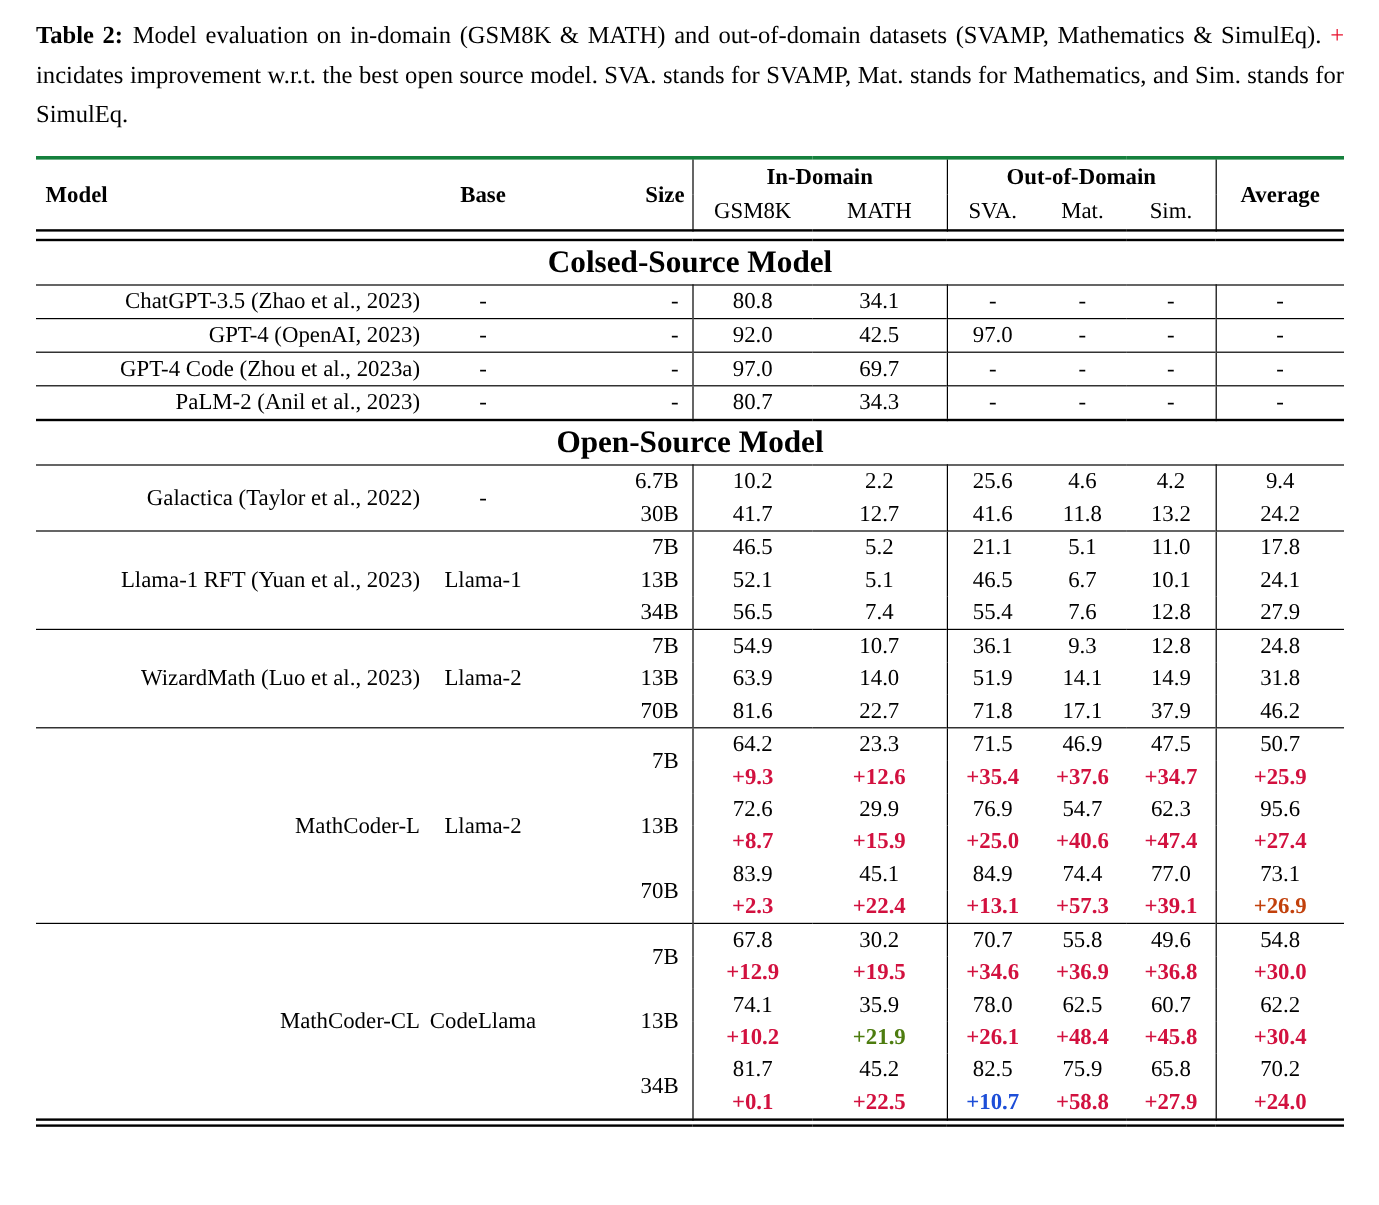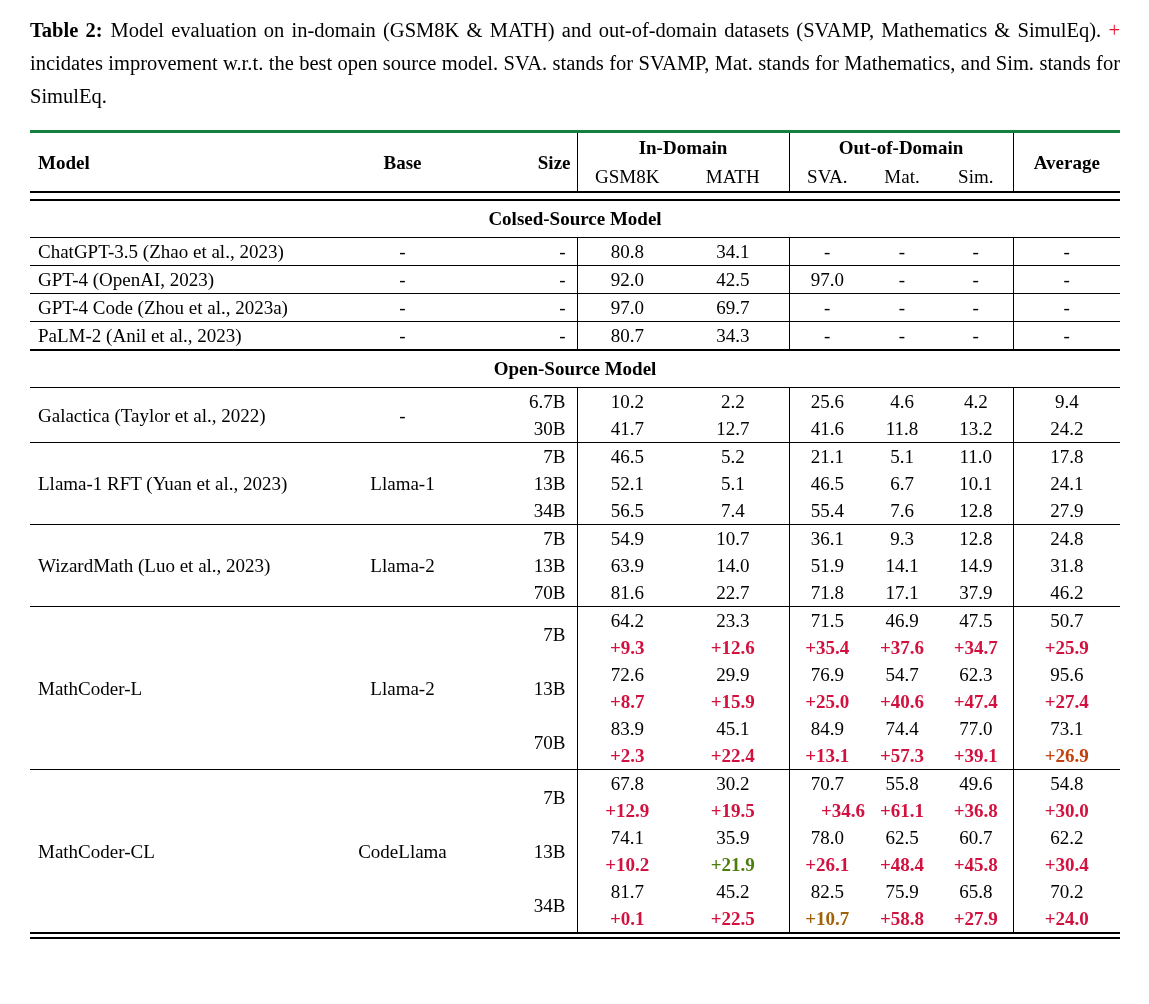--- a/index.html
+++ b/index.html
@@ -69,29 +69,29 @@
   tr.bottom-dbl td {
     border-top: 2.6px solid #000;
     border-bottom: 2px solid #000;
     height: 3px;
     line-height: 3px;
   }
   
   tr.section-row td {
     font-weight: bold;
     text-align: center;
-    font-size: 19px;
+    font-size: 26px;
     line-height: 36px;
     border-bottom: 1.8px solid #000;
   }
   tr.section-row.later td { border-top: 2.4px solid #000; }
   
   tr.group-start > td { border-top: 1.6px solid #000; }
   
-  td.col-model { text-align: left; padding-left: 8px; vertical-align: middle; }
+  td.col-model { text-align: right; padding-left: 8px; vertical-align: middle; }
   td.col-base  { vertical-align: middle; }
   td.col-size  { text-align: right; padding-right: 11px; vertical-align: middle; }
   td.delta     { font-weight: bold; }
 </style>
 </head>
 <body>
 
 <div class="page">
 
   <p class="caption"><span class="cap-label">Table 2:</span><span>Model evaluation on in-domain (GSM8K &amp; MATH) and out-of-domain datasets (SVAMP, Mathematics &amp; SimulEq).</span>
@@ -319,22 +319,22 @@
           <td class="col-gsm8k vl">67.8</td>
           <td class="col-math">30.2</td>
           <td class="col-sva vl">70.7</td>
           <td class="col-mat">55.8</td>
           <td class="col-sim">49.6</td>
           <td class="col-average vl">54.8</td>
         </tr>
         <tr>
           <td class="col-gsm8k vl delta" style="color: rgb(210, 17, 63);">+12.9</td>
           <td class="col-math delta" style="color: rgb(210, 17, 63);">+19.5</td>
-          <td class="col-sva vl delta" style="color: rgb(210, 17, 63); text-align: right;">+34.6</td>
-          <td class="col-mat delta" style="color: rgb(210, 17, 63);">+61.1</td>
+          <td class="col-sva vl delta" style="color: rgb(210, 17, 63);">+34.6</td>
+          <td class="col-mat delta" style="color: rgb(210, 17, 63);">+36.9</td>
           <td class="col-sim delta" style="color: rgb(210, 17, 63);">+36.8</td>
           <td class="col-average vl delta" style="color: rgb(210, 17, 63);">+30.0</td>
         </tr>
         <tr>
           <td class="col-size" rowspan="2">13B</td>
           <td class="col-gsm8k vl">74.1</td>
           <td class="col-math">35.9</td>
           <td class="col-sva vl">78.0</td>
           <td class="col-mat">62.5</td>
           <td class="col-sim">60.7</td>
@@ -353,21 +353,21 @@
           <td class="col-gsm8k vl">81.7</td>
           <td class="col-math">45.2</td>
           <td class="col-sva vl">82.5</td>
           <td class="col-mat">75.9</td>
           <td class="col-sim">65.8</td>
           <td class="col-average vl">70.2</td>
         </tr>
         <tr>
           <td class="col-gsm8k vl delta" style="color: rgb(210, 17, 63);">+0.1</td>
           <td class="col-math delta" style="color: rgb(210, 17, 63);">+22.5</td>
-          <td class="col-sva vl delta" style="color: #a16207; margin-top: 10px;">+10.7</td>
+          <td class="col-sva vl delta" style="color: #1d4ed8; margin-top: 10px;">+10.7</td>
           <td class="col-mat delta" style="color: rgb(210, 17, 63);">+58.8</td>
           <td class="col-sim delta" style="color: rgb(210, 17, 63);">+27.9</td>
           <td class="col-average vl delta" style="color: rgb(210, 17, 63);">+24.0</td>
         </tr>
         <tr class="bottom-dbl">
           <td colspan="9"></td>
         </tr>
       </tbody>
   </table>
 

